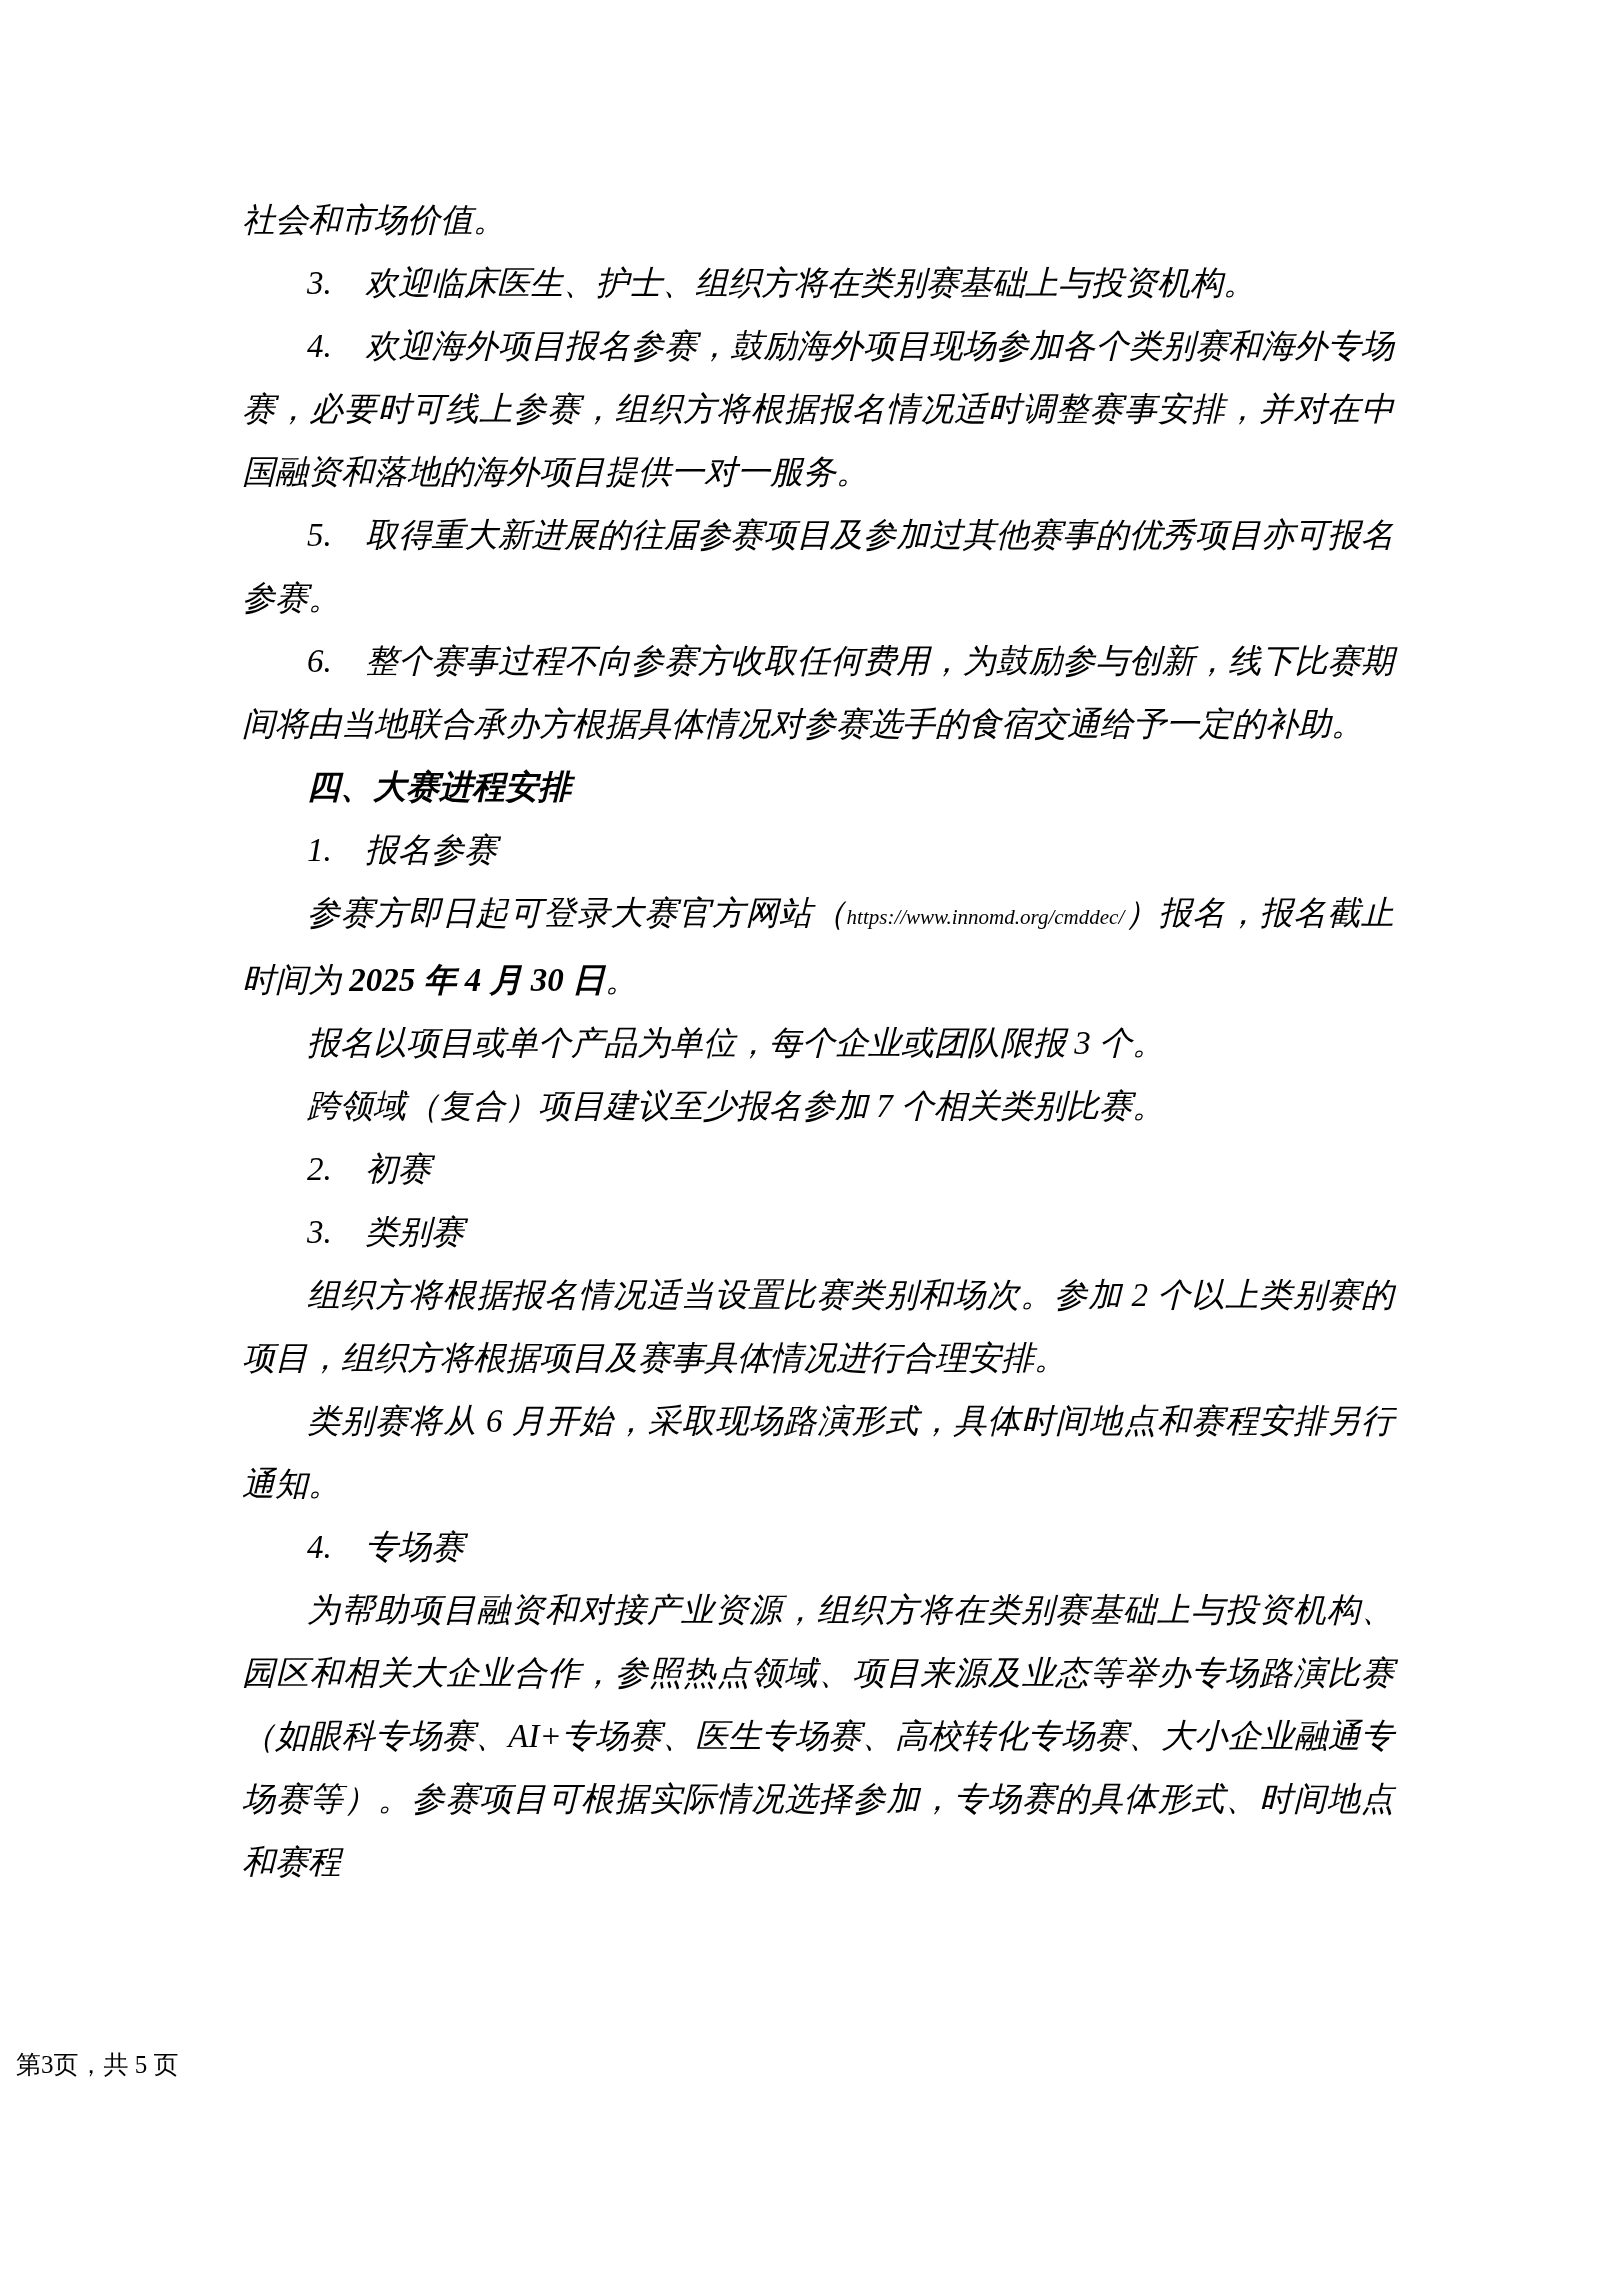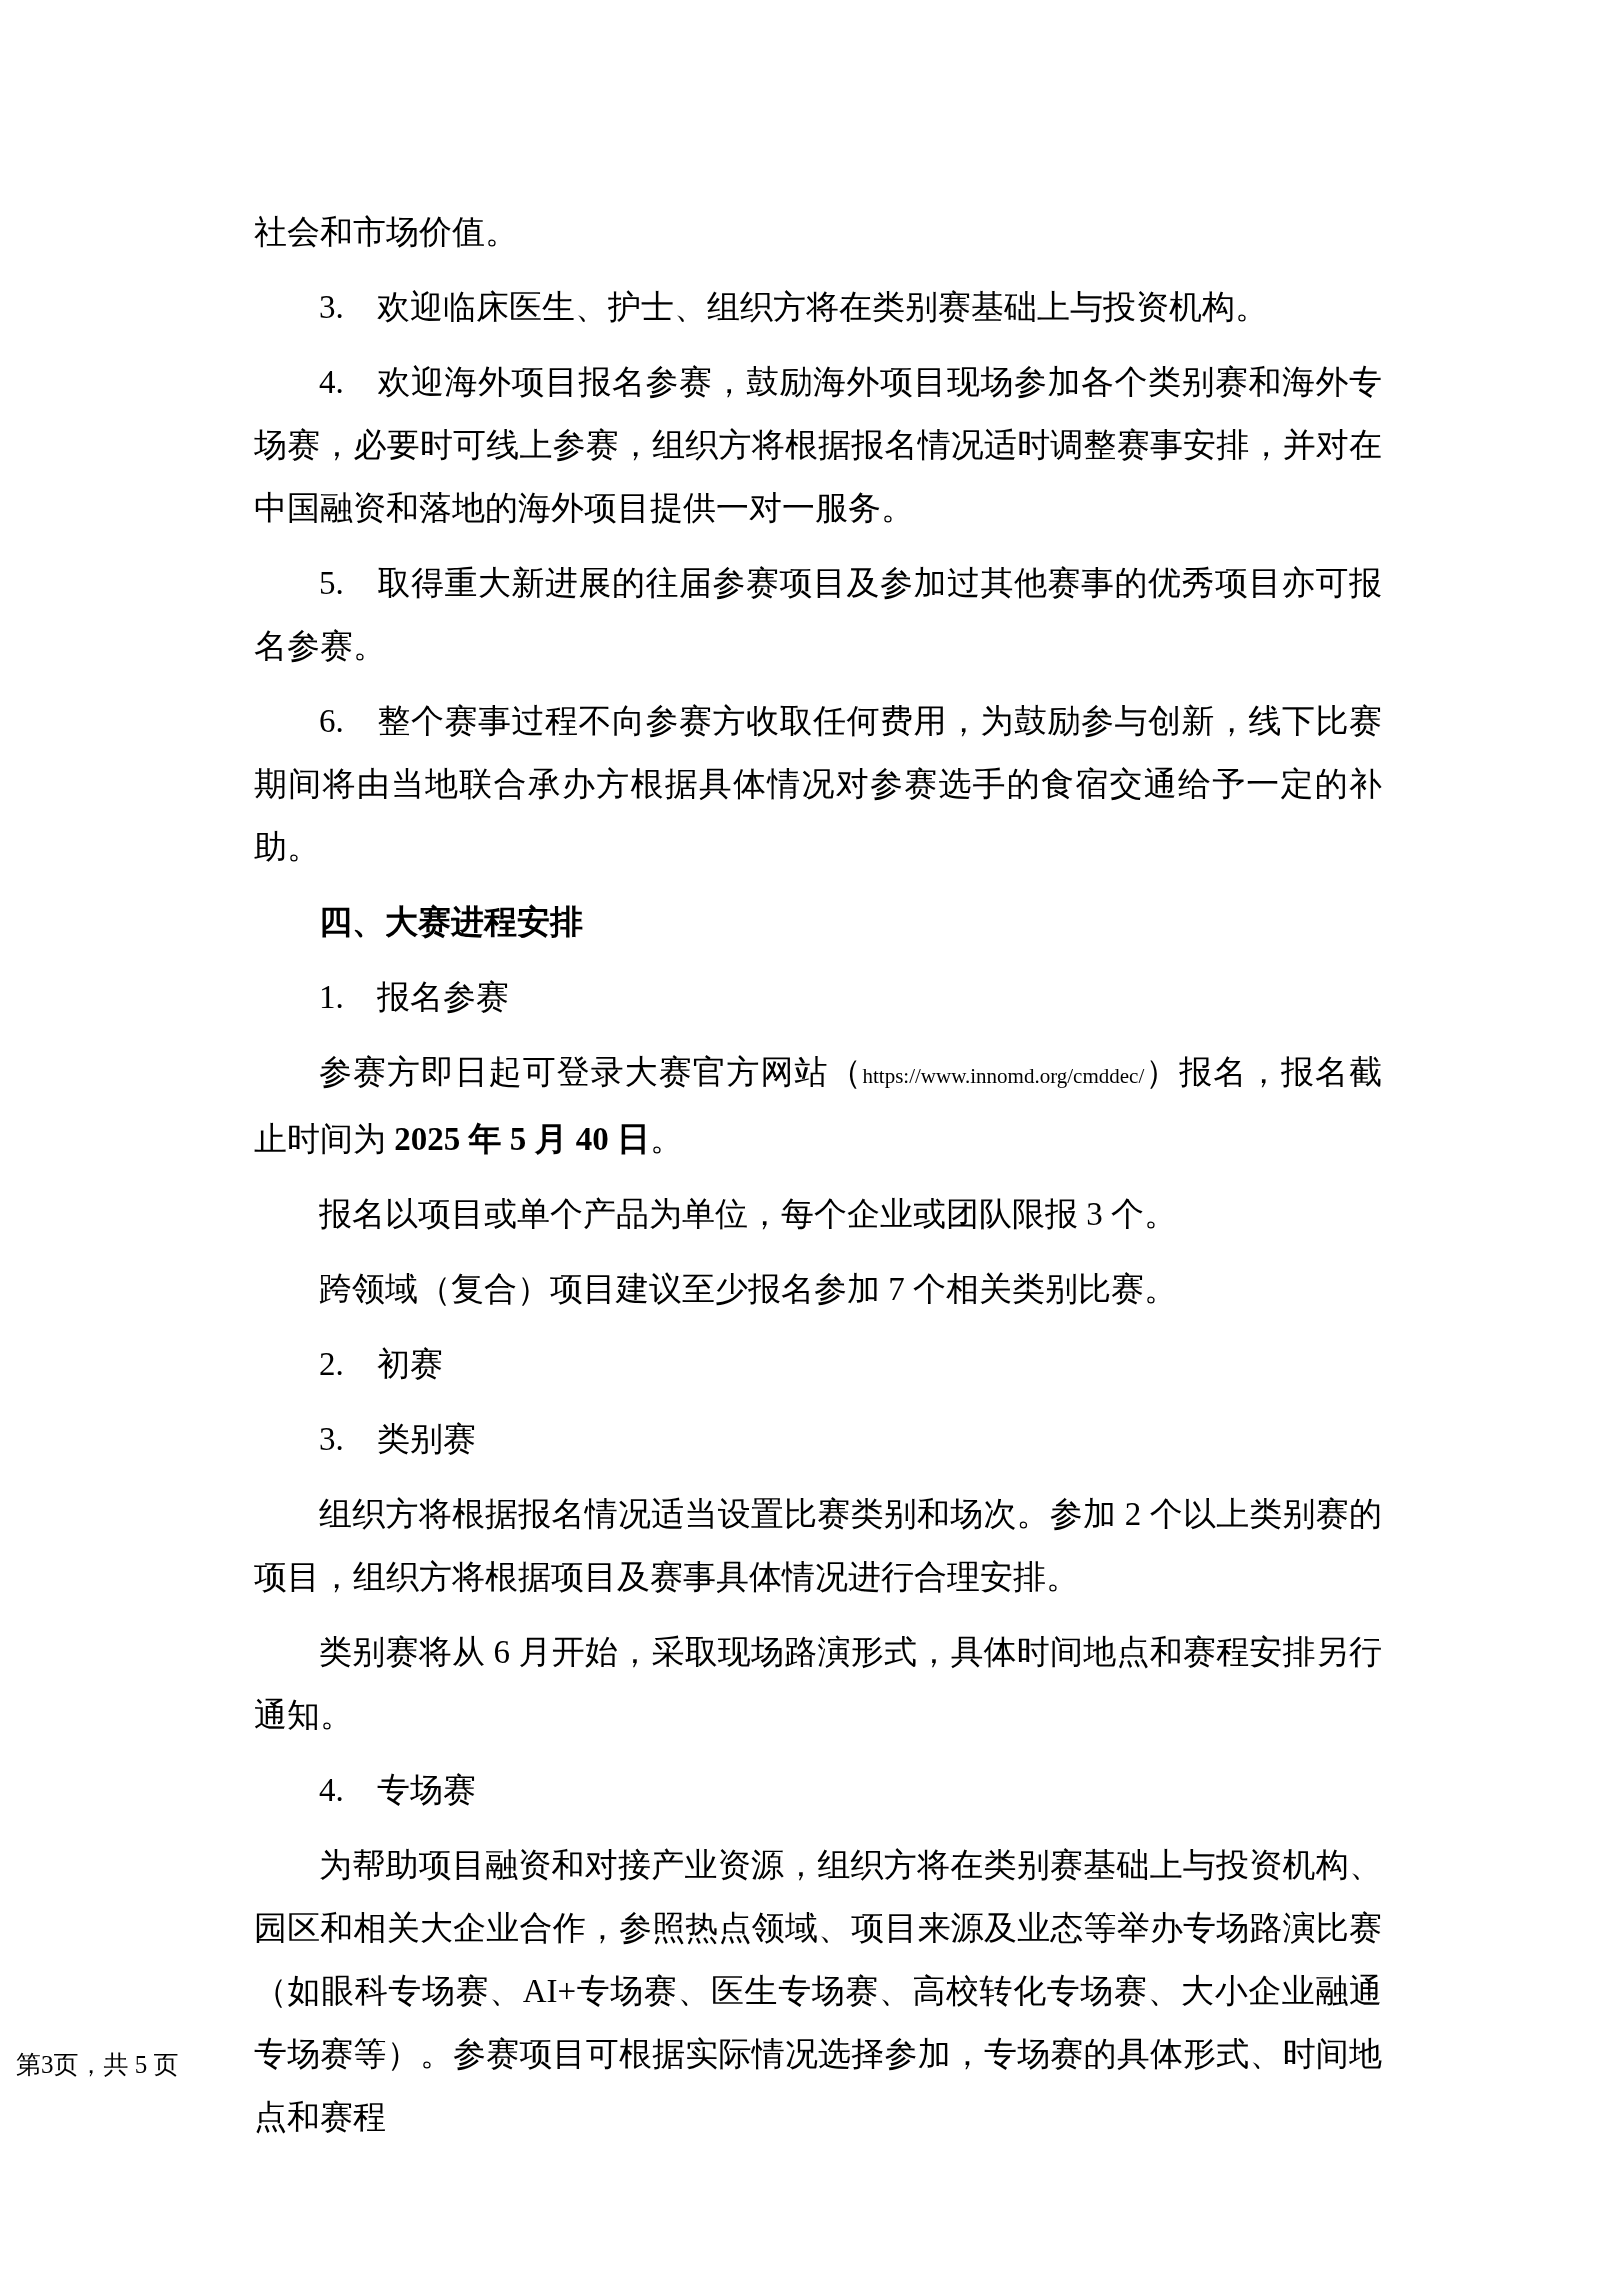--- a/index.html
+++ b/index.html
@@ -21,23 +21,24 @@
     left: 242px;
     top: 189px;
     width: 1152px;
     font-size: 33px;
     line-height: 63px;
     text-align: justify;
     text-justify: inter-ideograph;
     word-break: normal;
   }
   .content p {
-    margin: 12px;
+    margin: 0;
     padding: 0;
     text-indent: 65px;
+    font-style: italic;
   }
   .content p.no-indent {
     text-indent: 0;
   }
   .num {
     display: inline-block;
     width: 58px;
     text-indent: 0;
   }
   .heading {
@@ -72,21 +73,21 @@
     <p><span class="num">4.</span><span>欢迎海外项目报名参赛，鼓励海外项目现场参加各个类别赛和海外专场赛，必要时可线上参赛，组织方将根据报名情况适时调整赛事安排，并对在中国融资和落地的海外项目提供一对一服务。</span></p>
 
     <p><span class="num">5.</span><span>取得重大新进展的往届参赛项目及参加过其他赛事的优秀项目亦可报名参赛。</span></p>
 
     <p><span class="num">6.</span><span>整个赛事过程不向参赛方收取任何费用，为鼓励参与创新，线下比赛期间将由当地联合承办方根据具体情况对参赛选手的食宿交通给予一定的补助。</span></p>
 
     <p class="heading">四、大赛进程安排</p>
 
     <p><span class="num">1.</span><span>报名参赛</span></p>
 
-    <p><span>参赛方即日起可登录大赛官方网站（</span><span class="url">https://www.innomd.org/cmddec/</span><span>）报名，报名截止时间为 </span><b>2025 年 5 月 40 日</b><span>。</span></p>
+    <p><span>参赛方即日起可登录大赛官方网站（</span><span class="url">https://www.innomd.org/cmddec/</span><span>）报名，报名截止时间为 </span><b>2025 年 4 月 30 日</b><span>。</span></p>
 
     <p>报名以项目或单个产品为单位，每个企业或团队限报 3 个。</p>
 
     <p>跨领域（复合）项目建议至少报名参加 7 个相关类别比赛。</p>
 
     <p><span class="num">2.</span><span>初赛</span></p>
 
 
     <p><span class="num">3.</span><span>类别赛</span></p>
 

